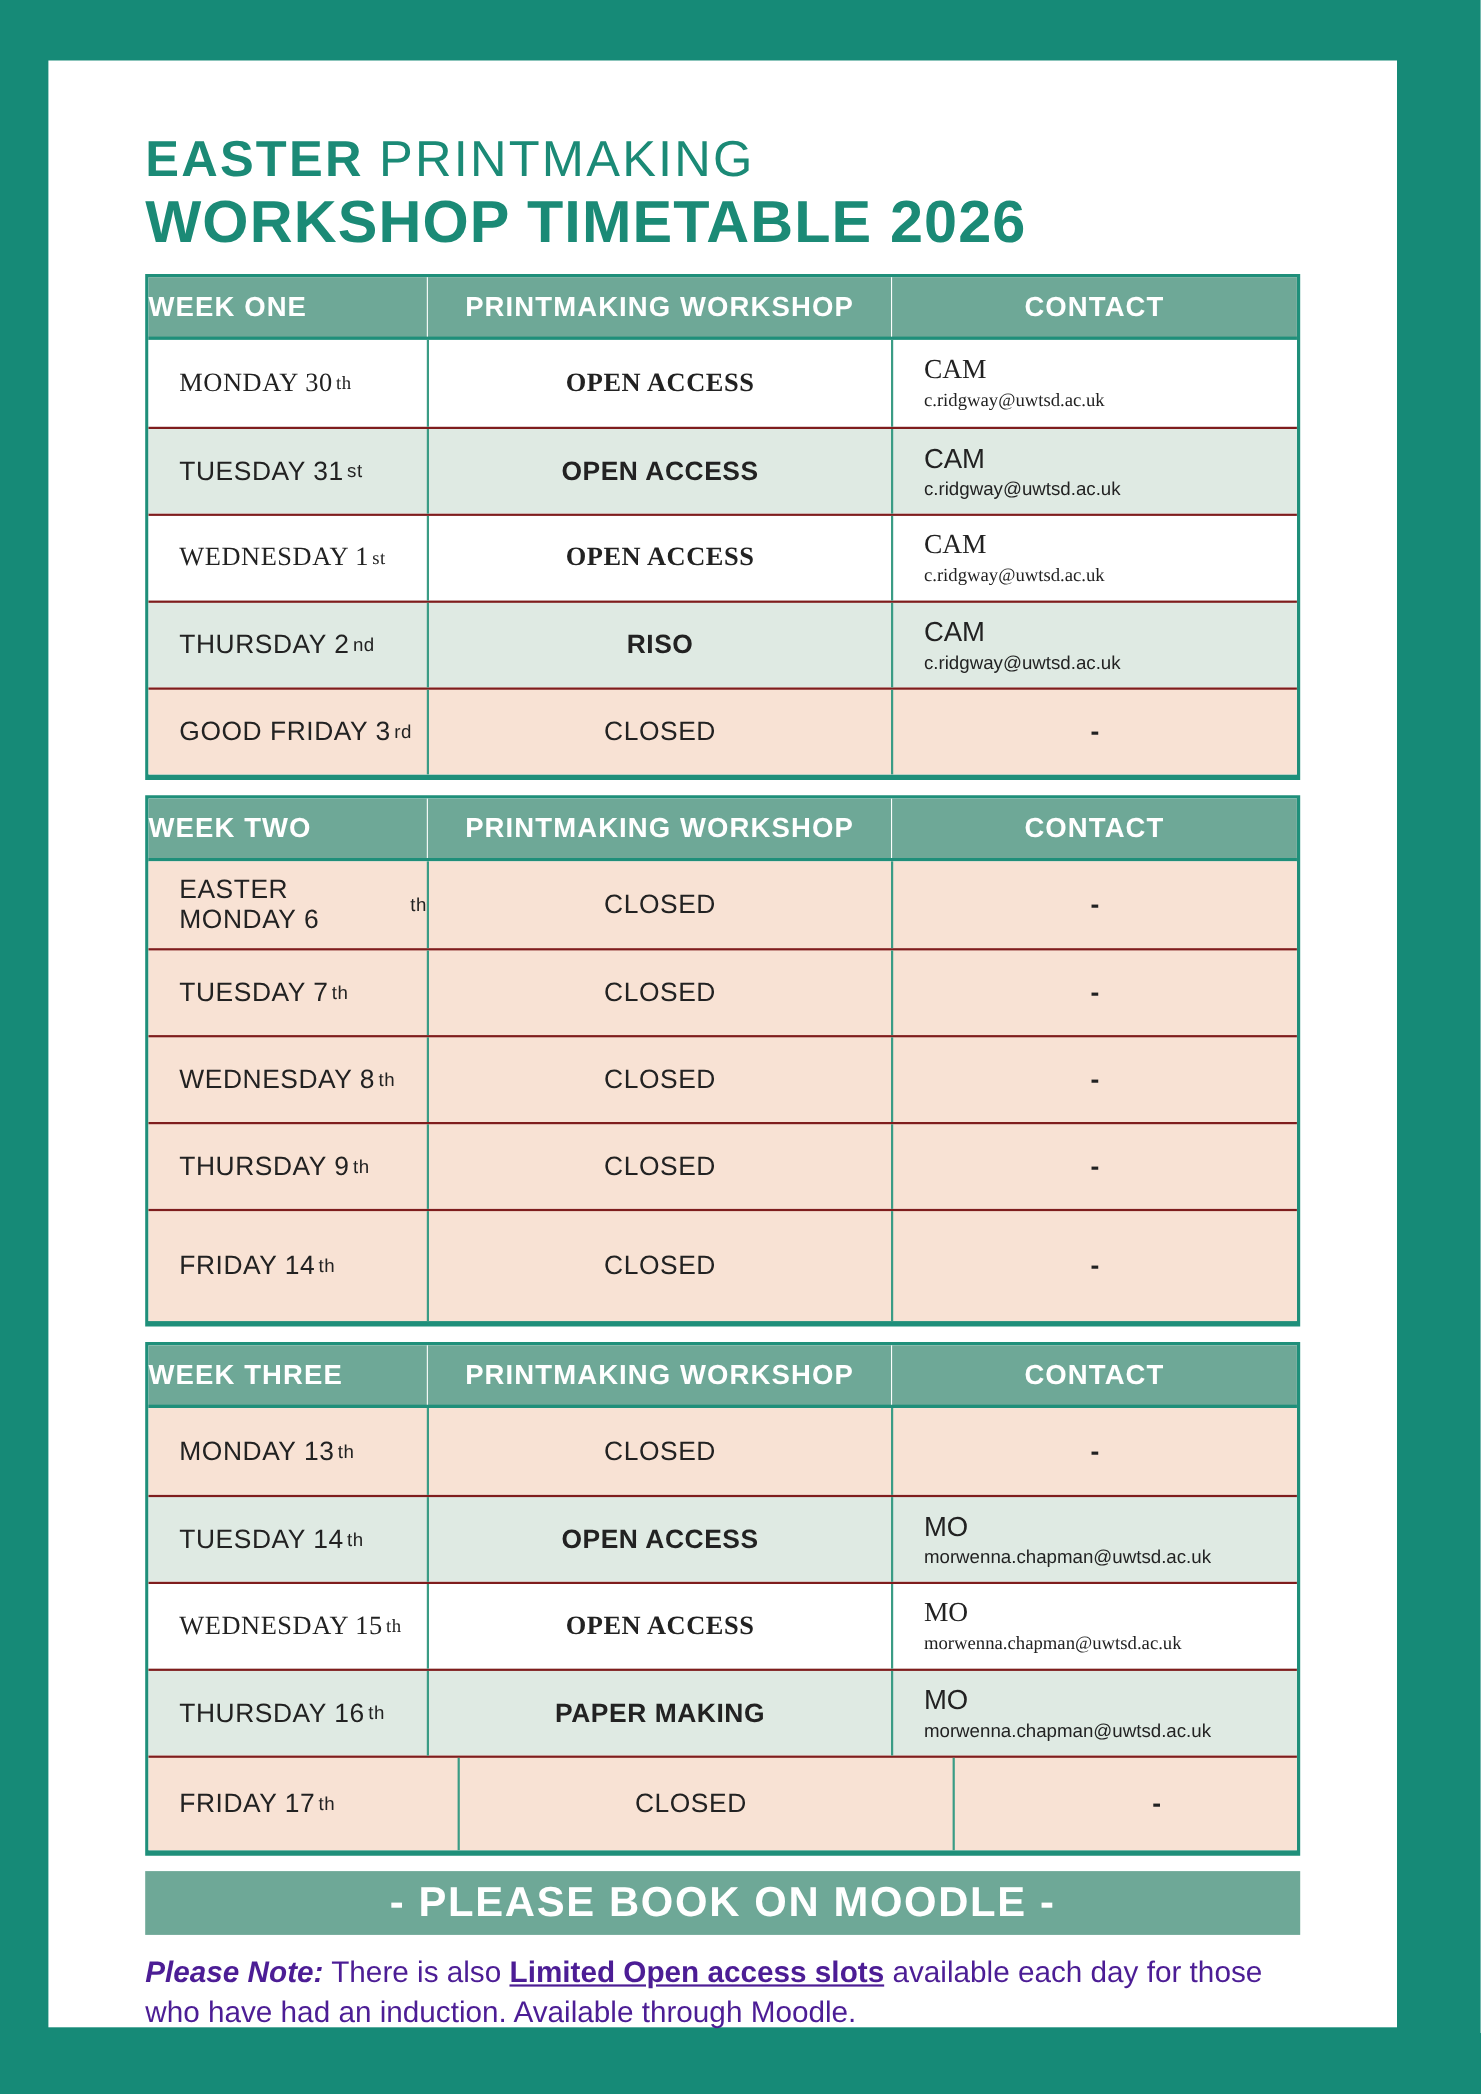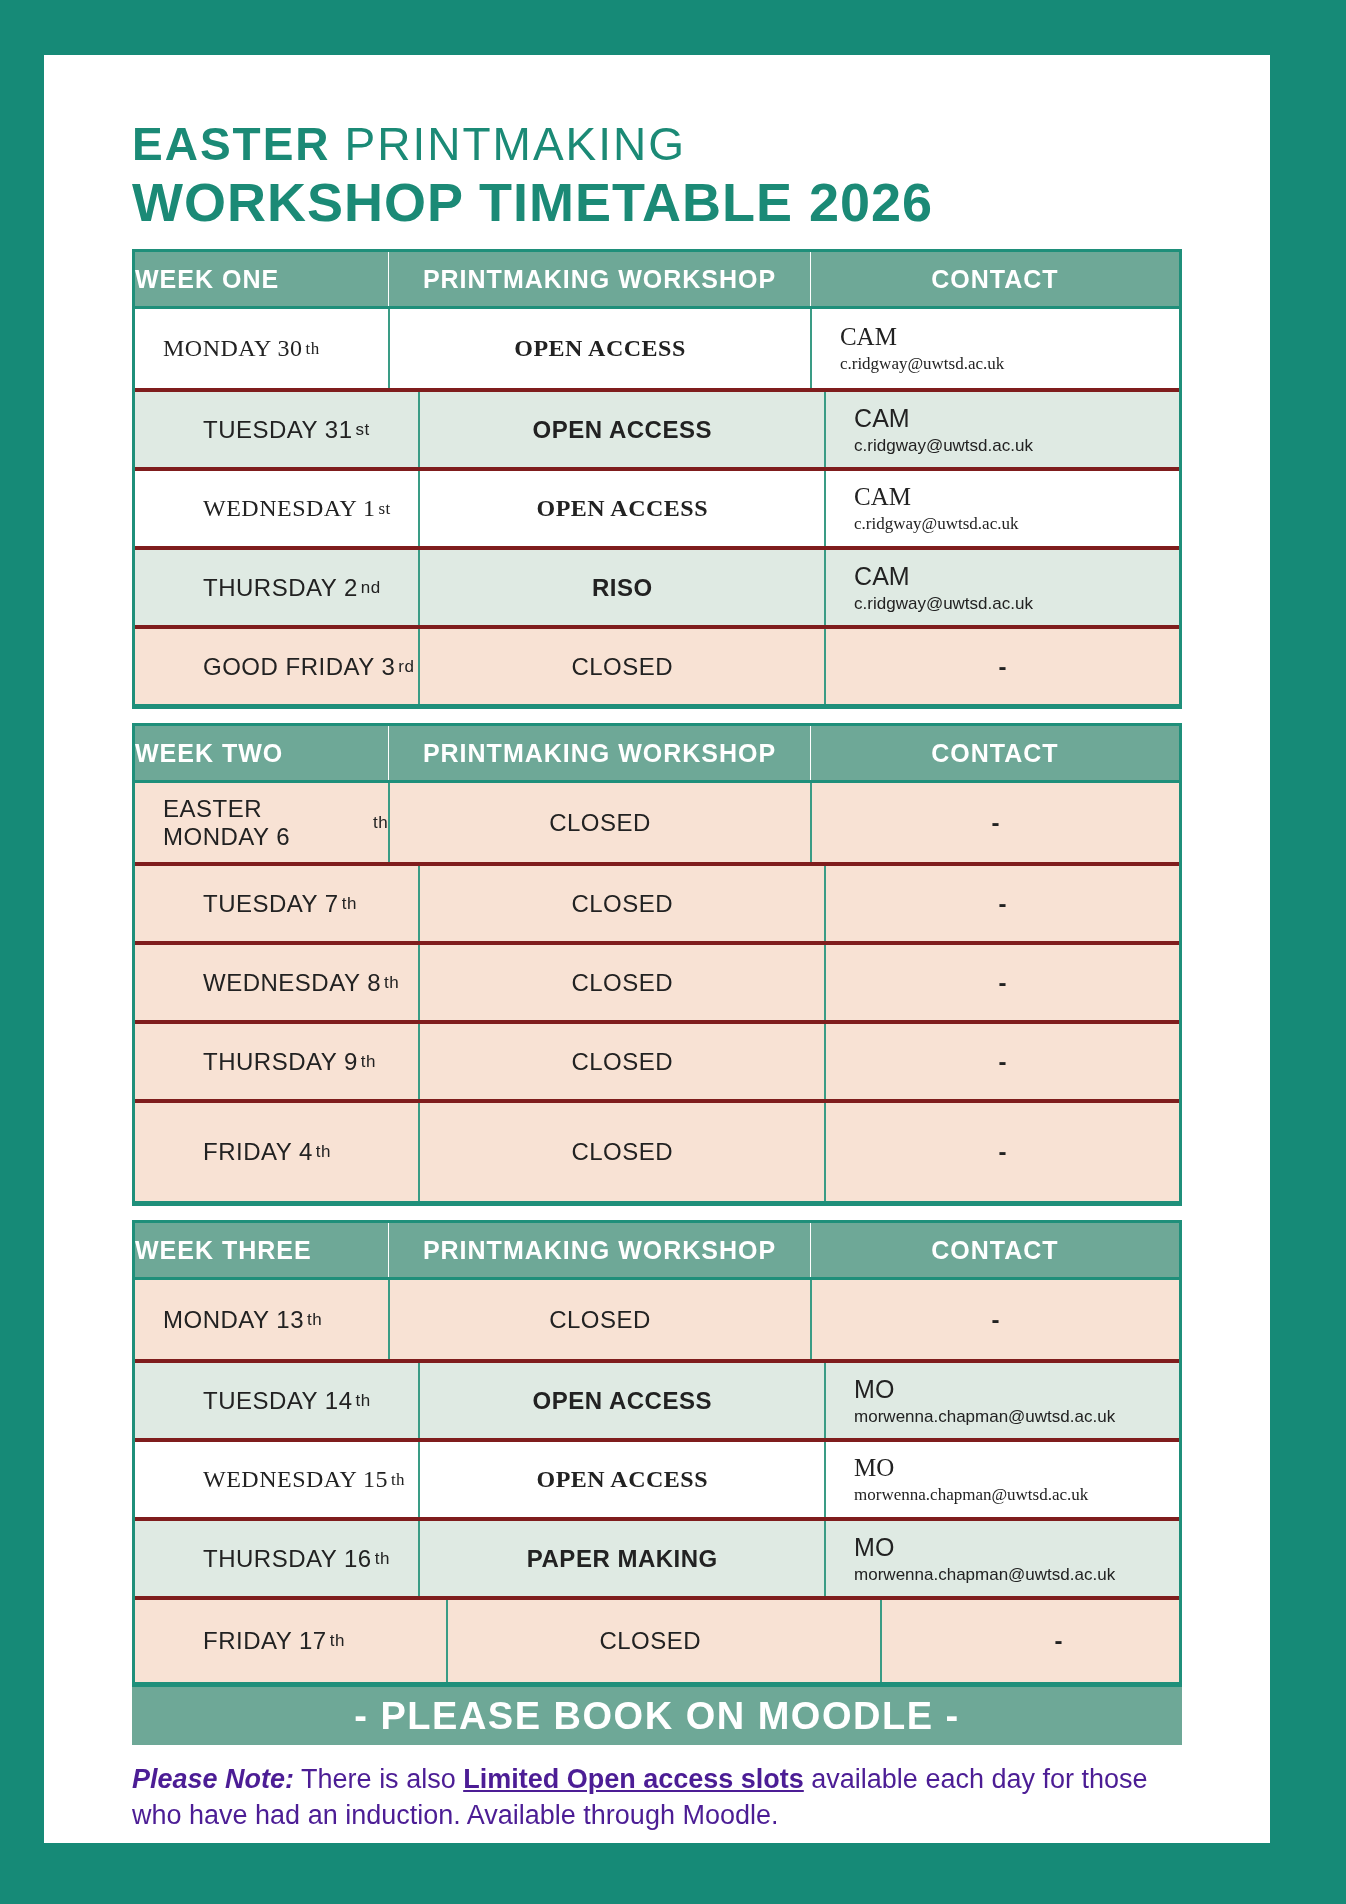--- a/index.html
+++ b/index.html
@@ -45,41 +45,41 @@
     display:flex; align-items:center;
   }
   .th-week { }
   .th-mid, .th-contact { justify-content:center; border-left:1px solid #ffffff; }
 
   .trow {
     display:grid;
     grid-template-columns:24.25% 40.4% 35.35%;
     height:79px;
   }
-  .trow + .trow { border-top:4px solid #7f1d1d;padding-left:40px; }
+  .trow + .trow { border-top:2px solid #7f1d1d; }
   .trow.tall { height:102px; }
   .trow.med  { height:86px;gap:28px; }
   .bg-white { background:#ffffff;font-family:Liberation Serif, serif; }
   .bg-green { background:#dfeae3; }
   .bg-peach { background:#f8e2d4; }
 
   .td { display:flex; align-items:center; color:#222222; }
   .td-day { padding-left:28px; font-size:24px; letter-spacing:0.5px; }
   .td-day .suffix { font-size:17px; margin-left:3px; align-self:center; }
   .td-mid, .td-contact { border-left:2px solid #3a9c85; }
   .td-mid { justify-content:center; font-size:24px; letter-spacing:0.5px; }
   .td-mid.bold { font-weight:800; }
   .td-contact { flex-direction:column; align-items:flex-start; justify-content:center; padding-left:28px; }
   .td-contact.dash { align-items:center; padding-left:0; font-size:24px; font-weight:700; }
   .contact-name { font-size:25px; }
   .contact-email { font-size:17px; margin-top:3px; }
 
   
   .moodle-banner {
-    height:58px;
+    margin-top:14px; height:58px;
     background:#6ea897;
     display:flex; align-items:center; justify-content:center;
     color:#ffffff; font-weight:800; font-size:38px; letter-spacing:1.5px;
   }
 
   
   .note { margin-top:16px; color:#4c1d95; font-size:27px; line-height:36px; font-weight:500; }
   .note .note-label { font-weight:800; font-style:italic; }
   .note .note-underline { font-weight:800; text-decoration:underline; }
 </style>
@@ -189,21 +189,21 @@
       <div class="trow bg-peach">
         <div class="td td-day">
             <span>THURSDAY 9</span>
             <span class="suffix">th</span>
           </div>
         <div class="td td-mid">CLOSED</div>
         <div class="td td-contact dash">-</div>
       </div>
       <div class="trow tall bg-peach">
         <div class="td td-day">
-            <span>FRIDAY 4</span>
+            <span>FRIDAY 14</span>
             <span class="suffix">th</span>
           </div>
         <div class="td td-mid">CLOSED</div>
         <div class="td td-contact dash">-</div>
       </div>
     </section>
 
     <section class="week-table third">
       <div class="thead">
         <div class="th th-week">WEEK THREE</div>

